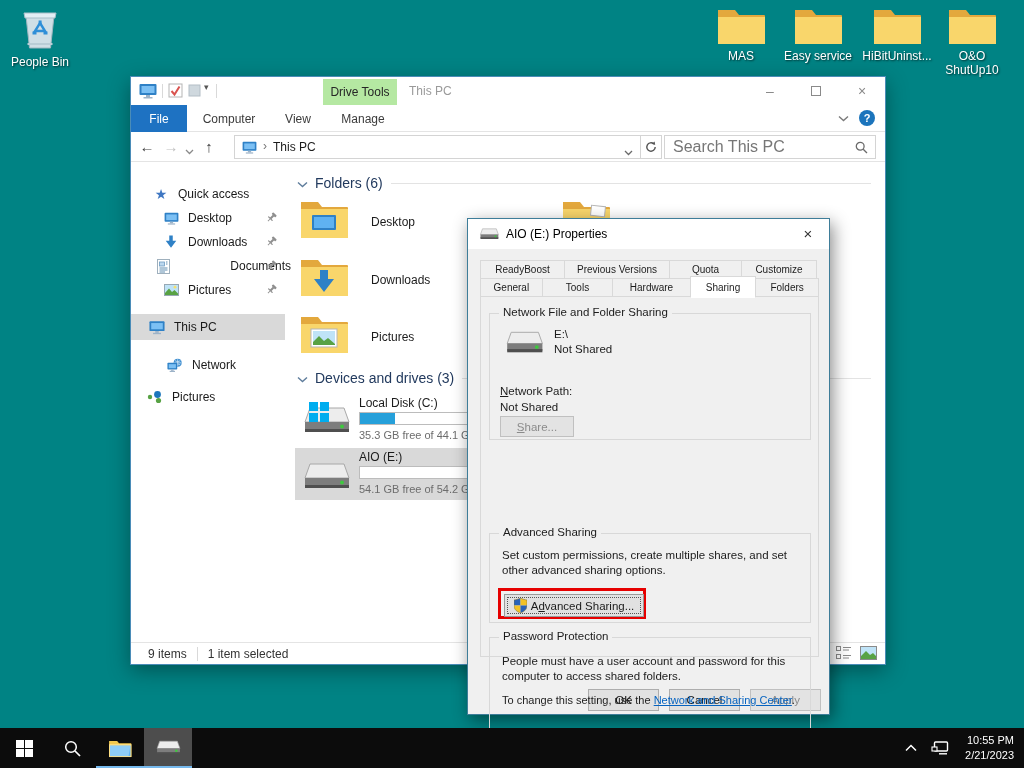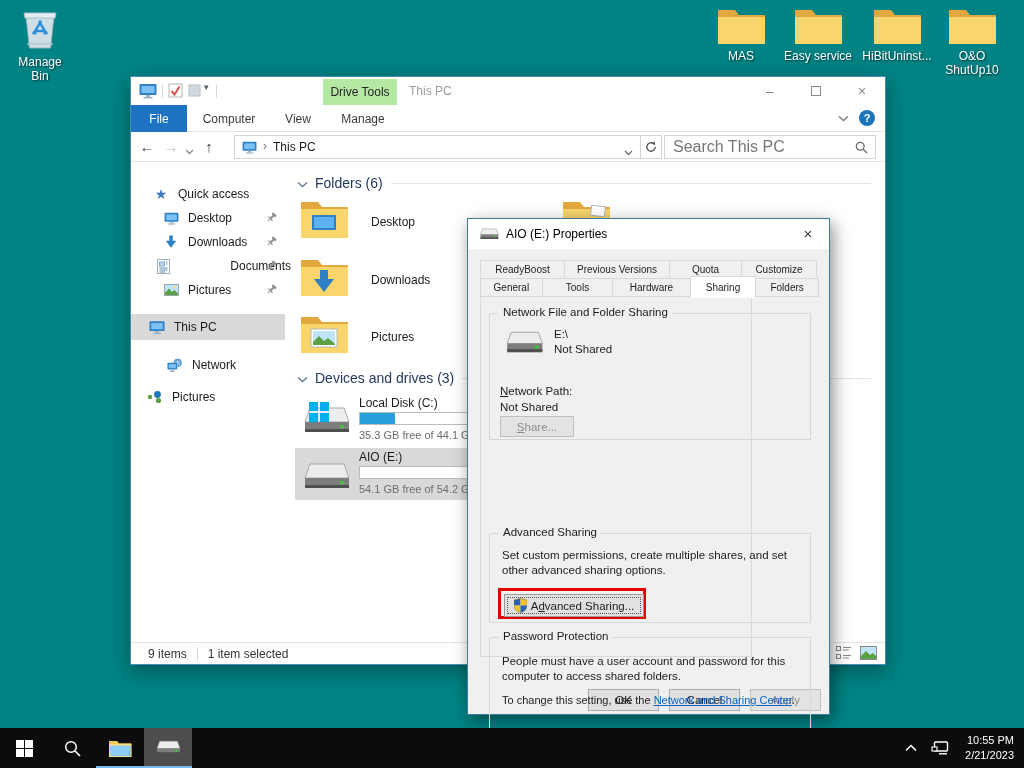--- a/index.html
+++ b/index.html
@@ -61,21 +61,21 @@
 
   
   .dlg { position:absolute; left:467px; top:218px; width:363px; height:497px; background:#f0f0f0; border:1px solid #3e7d99; box-shadow:3px 5px 16px rgba(0,0,0,.45); z-index:10; font-size:12px; color:#1c1c1c; }
   .dlg-title { position:absolute; left:0; top:0; right:0; height:30px; background:#fff; }
   .dlg-title .tt { position:absolute; left:38px; top:8px; font-size:12px; color:#000; }
   .dlg-x { position:absolute; right:4px; top:0; width:34px; height:28px; display:flex; align-items:center; justify-content:center; color:#333; font-size:15px; }
   .tabs { position:absolute; left:12px; width:339px; display:flex; }
   .tab { height:19px; border:1px solid #d9d9d9; background:#f0f0f0; display:flex; align-items:center; justify-content:center; font-size:10px; margin-left:-1px; }
   .tab:first-child { margin-left:0; }
   .tab.on { background:#fff; position:relative; top:-2px; height:22px; z-index:4; border-bottom:1px solid #fff; }
-  .panel { position:absolute; left:12px; top:77px; width:272px; height:361px; border:1px solid #d9d9d9; background:#f0f0f0; z-index:2; }
+  .panel { position:absolute; left:12px; top:77px; width:339px; height:361px; border:1px solid #d9d9d9; background:#f0f0f0; z-index:2; }
   .gb { position:absolute; left:8px; width:322px; border:1px solid #d8d8d8; }
   .gb .lg { position:absolute; top:-8px; left:9px; background:#f0f0f0; padding:0 4px; font-size:11.5px; white-space:nowrap; }
   .para { position:absolute; font-size:11.5px; line-height:15px; color:#1c1c1c; }
   .u { text-decoration:underline; }
   .btn { background:#e1e1e1; border:1px solid #adadad; display:flex; align-items:center; justify-content:center; font-size:11.5px; color:#111; }
   .btn.dis { color:#8b8b8b; border-color:#c0c0c0; background:#e3e3e3; }
   .redbox { position:absolute; border:3px solid #e60000; }
   .advbtn { position:absolute; left:3px; top:3px; width:140px; height:23px; background:#e1e1e1; border:1px solid #9a9a9a; outline:1px dotted #555; outline-offset:-4px; display:flex; align-items:center; justify-content:center; gap:4px; font-size:11.5px; }
   .alink { color:#0563c1; text-decoration:underline; }
   .dlgbtn { position:absolute; top:470px; width:71px; height:22px; }
@@ -96,21 +96,21 @@
     <svg width="42" height="46" viewBox="0 0 42 46">
       <path d="M7 10 L35 10 L31.5 42 L10.5 42 Z" fill="#cfdfe6" stroke="#9fb6c0" stroke-width="1"></path>
       <path d="M5 7 h32 l-1 5 H6 Z" fill="#e2eef4" stroke="#a8bfc9" stroke-width="1"></path>
       <path d="M21 17 l5 8 h-10 z" fill="none" stroke="#2e8fd8" stroke-width="2.4"></path>
       <rect x="19.6" y="14.5" width="3" height="4" fill="#2e8fd8"></rect>
       <rect x="13.5" y="25.5" width="4" height="3" fill="#2e8fd8"></rect>
       <rect x="24.5" y="25.5" width="4" height="3" fill="#2e8fd8"></rect>
       <path d="M8.5 38 h25" stroke="#b9cdd6" stroke-width="2"></path>
     </svg>
   </span>
-  <div class="lbl">Manage Bin</div>
+  <div class="lbl">People Bin</div>
 </div>
 
 <div class="dicon" style="left:703px;top:6px;">
   <span>
     <svg width="50" height="40" viewBox="0 0 50 40">
       <path d="M2 4 h17 l4 5 h25 a1 1 0 0 1 1 1 v28 H2 Z" fill="#e3a83d"></path>
       <path d="M2 11 h47 v27 H2 Z" fill="#f9d66b"></path>
     </svg>
   </span>
   <div class="lbl">MAS</div>

